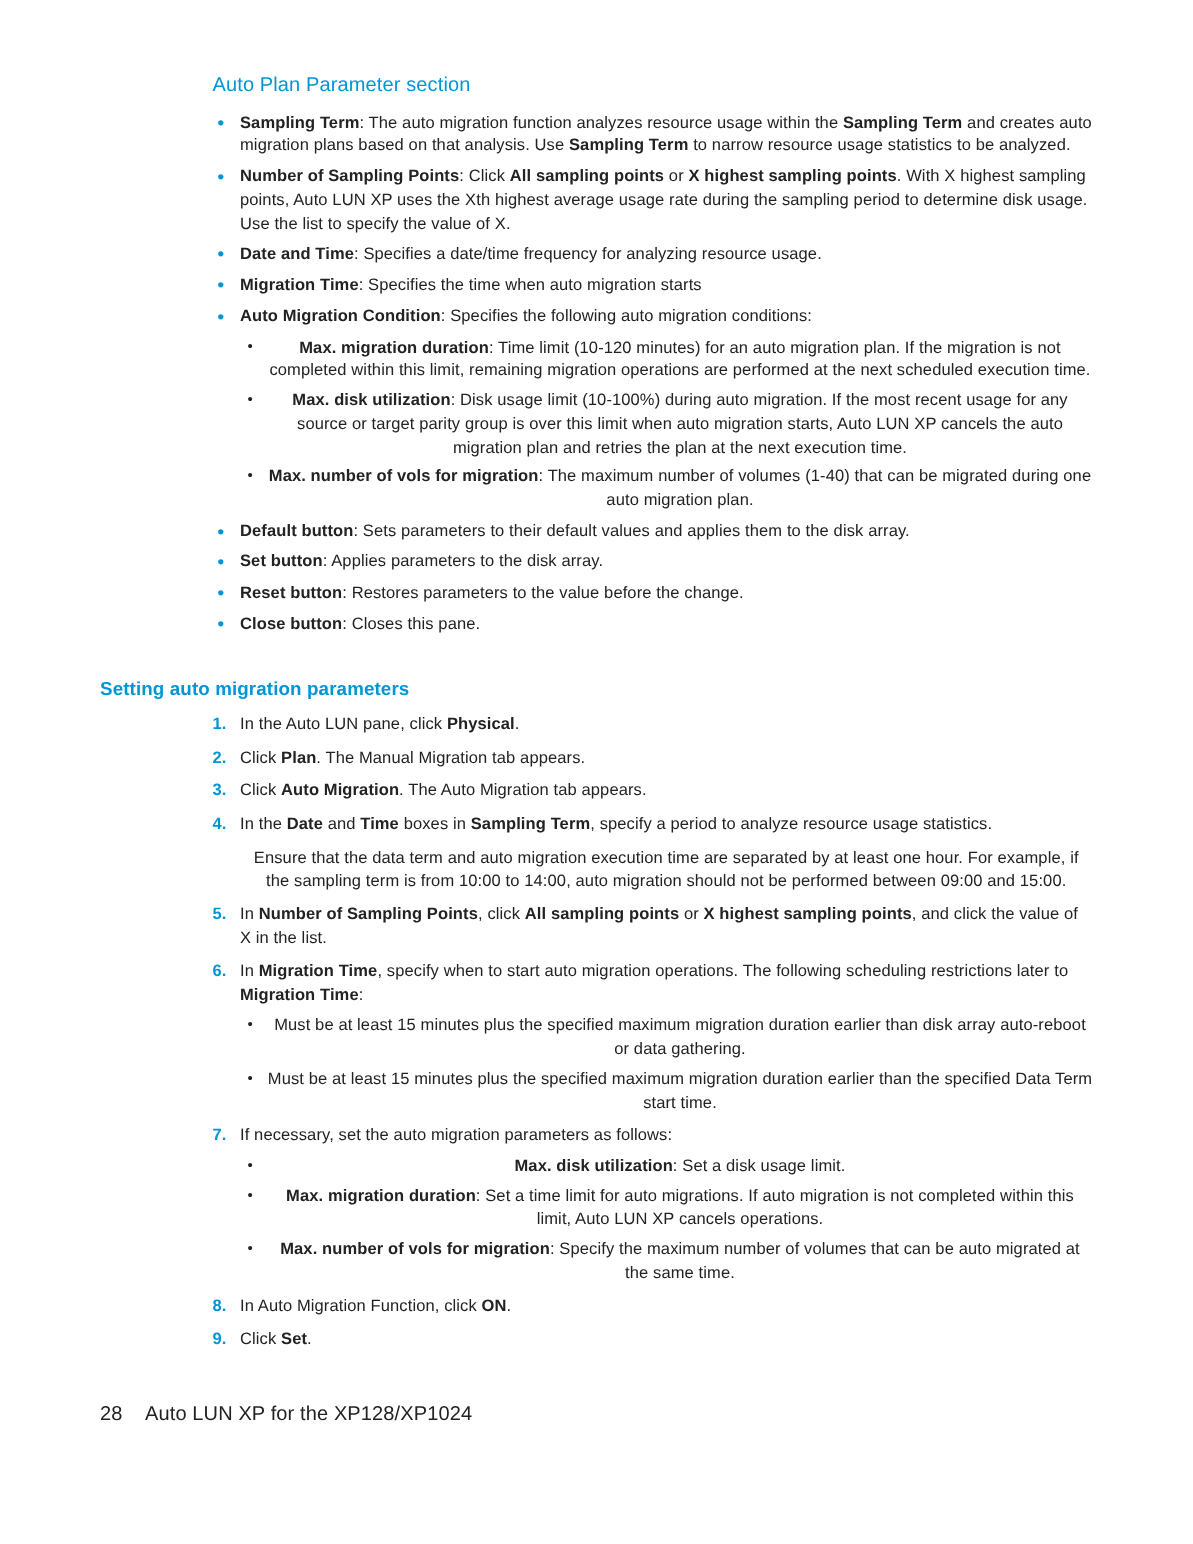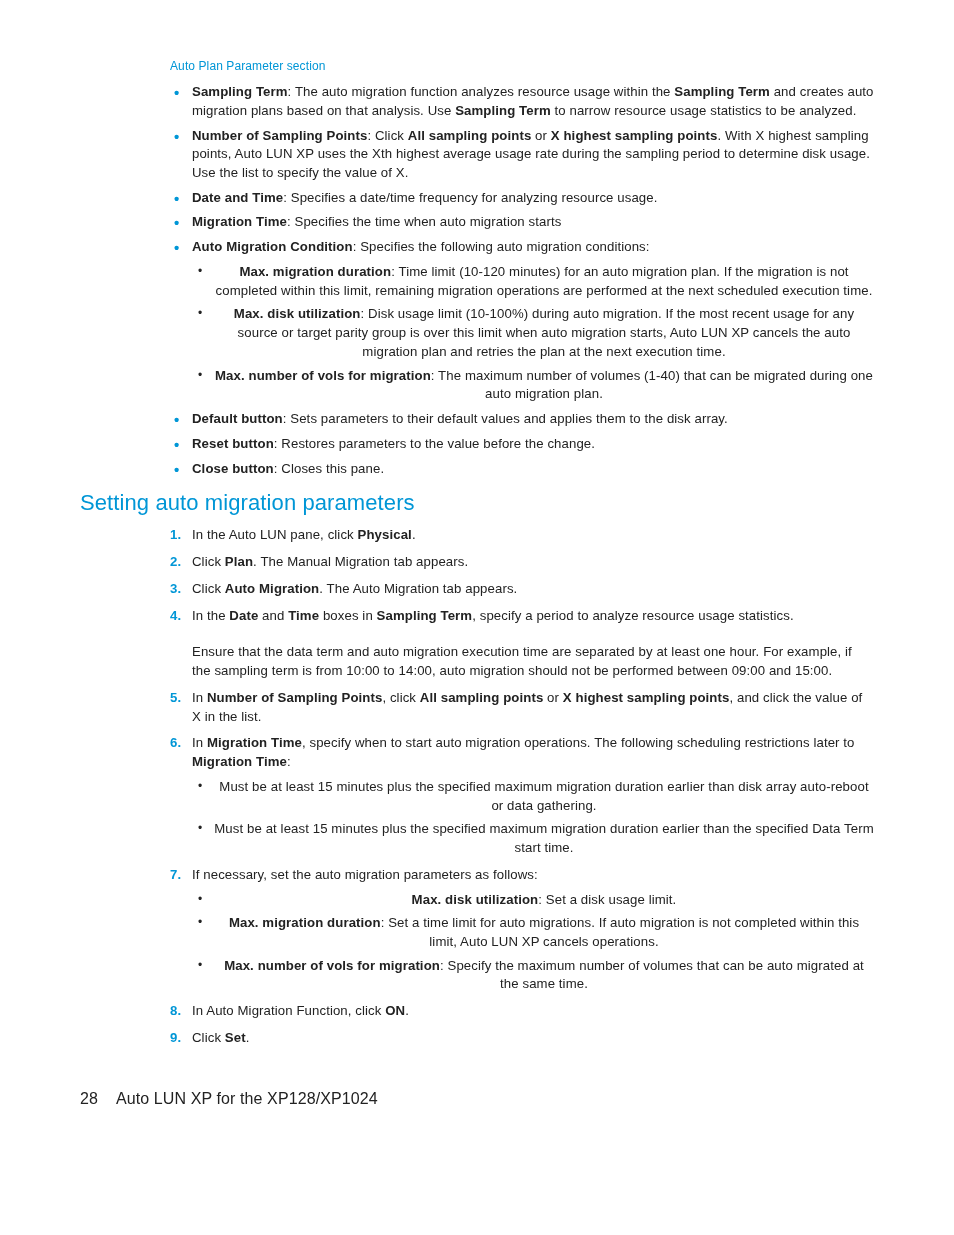--- a/index.html
+++ b/index.html
@@ -8,29 +8,29 @@
     color: #222;
     margin: 0;
     padding: 50px 80px 40px 80px;
     width: 954px;
     box-sizing: border-box;
     line-height: 1.42;
     letter-spacing: 0.1px;
   }
   .h-sub {
     color: #0096d6;
-    font-size: 12px;
+    font-size: 16px;
     margin: 8px 0 8px 90px;
     font-weight: 400;
   }
   .h-sec {
     color: #0096d6;
-    font-size: 22px;
-    margin: 9px 0 8px 0;
-    font-weight: 400;
+    font-size: 15px;
+    margin: 32px 0 8px 0;
+    font-weight: 700;
   }
   ul.bulleted, ul.sub-bulleted {
     list-style: none;
     padding: 0;
     margin: 0;
   }
   ul.bulleted {
     margin-left: 90px;
   }
   ul.bulleted > li {
@@ -78,21 +78,21 @@
   }
   ol.numbered > li::before {
     content: counter(step) ".";
     color: #0096d6;
     font-weight: 700;
     position: absolute;
     left: 0;
     top: 0;
   }
   .b { font-weight: 700; }
-  .para-after { margin-top: 18px; }
+  .para-after { margin-top: 8px; text-align: center; }
   .footer {
     margin-top: 40px;
     font-size: 16px;
   }
   .footer .pn { display: inline-block; margin-right: 18px; }
 </style>
 </head>
 <body>
 
 <div class="h-sub">Auto Plan Parameter section</div>
@@ -112,20 +112,21 @@
   </li>
   <li>
     <span class="b">Auto Migration Condition</span><span>: Specifies the following auto migration conditions:</span>
     <ul class="sub-bulleted">
       <li><span class="b">Max. migration duration</span><span>: Time limit (10-120 minutes) for an auto migration plan. If the migration is not completed within this limit, remaining migration operations are performed at the next scheduled execution time.</span></li>
       <li><span class="b">Max. disk utilization</span><span>: Disk usage limit (10-100%) during auto migration. If the most recent usage for any source or target parity group is over this limit when auto migration starts, Auto LUN XP cancels the auto migration plan and retries the plan at the next execution time.</span></li>
       <li><span class="b">Max. number of vols for migration</span><span>: The maximum number of volumes (1-40) that can be migrated during one auto migration plan.</span></li>
     </ul>
   </li>
   <li><span class="b">Default button</span><span>: Sets parameters to their default values and applies them to the disk array.</span></li>
+  <li><span class="b">Set button</span><span>: Applies parameters to the disk array.</span></li>
   <li><span class="b">Reset button</span><span>: Restores parameters to the value before the change.</span></li>
   <li><span class="b">Close button</span><span>: Closes this pane.</span></li>
 </ul>
 
 <div class="h-sec">Setting auto migration parameters</div>
 
 <ol class="numbered">
   <li><span>In the Auto LUN pane, click </span><span class="b">Physical</span><span>.</span></li>
   <li><span>Click </span><span class="b">Plan</span><span>. The Manual Migration tab appears.</span></li>
   <li><span>Click </span><span class="b">Auto Migration</span><span>. The Auto Migration tab appears.</span></li>

